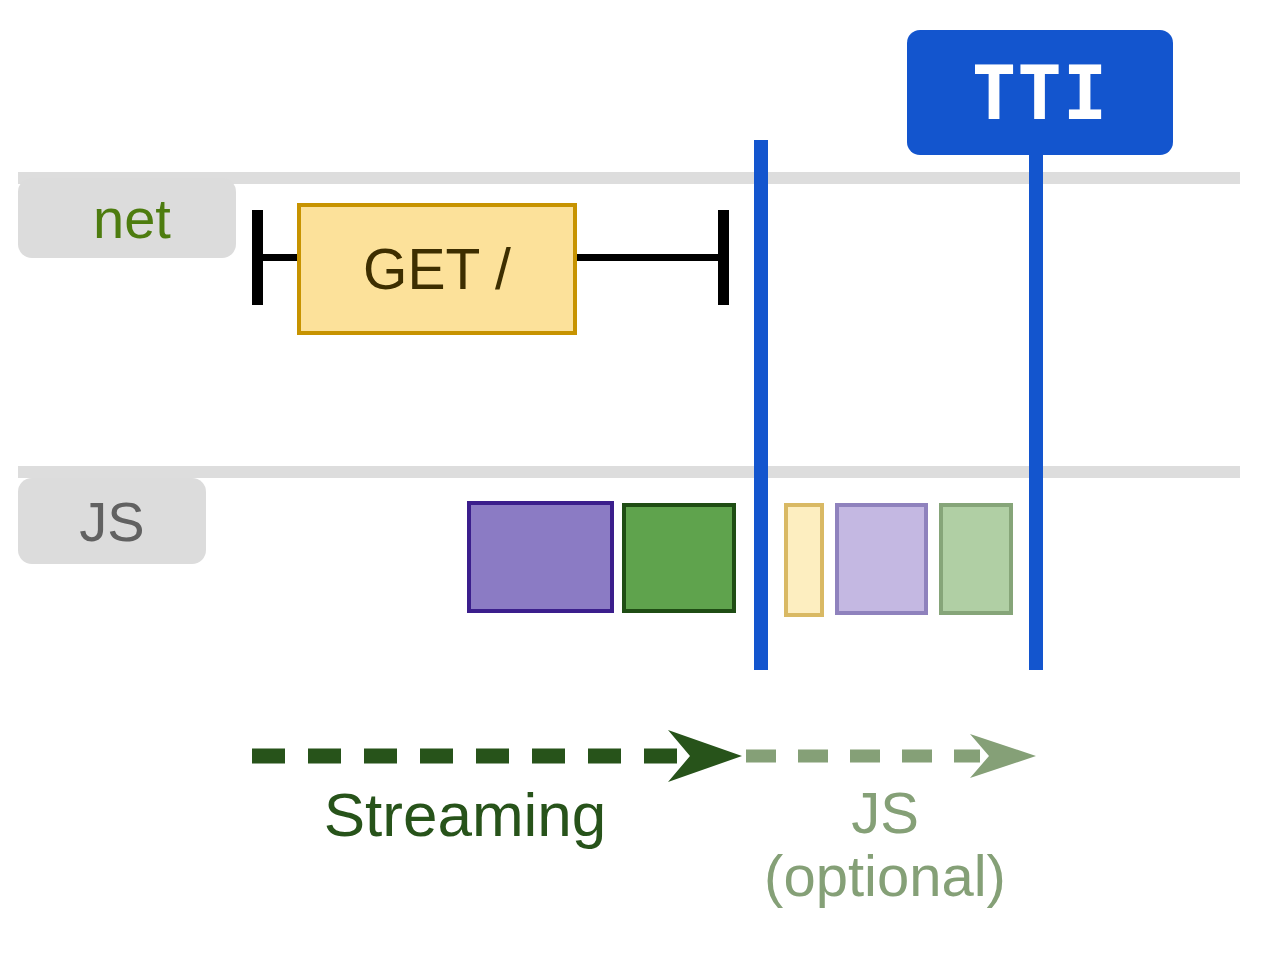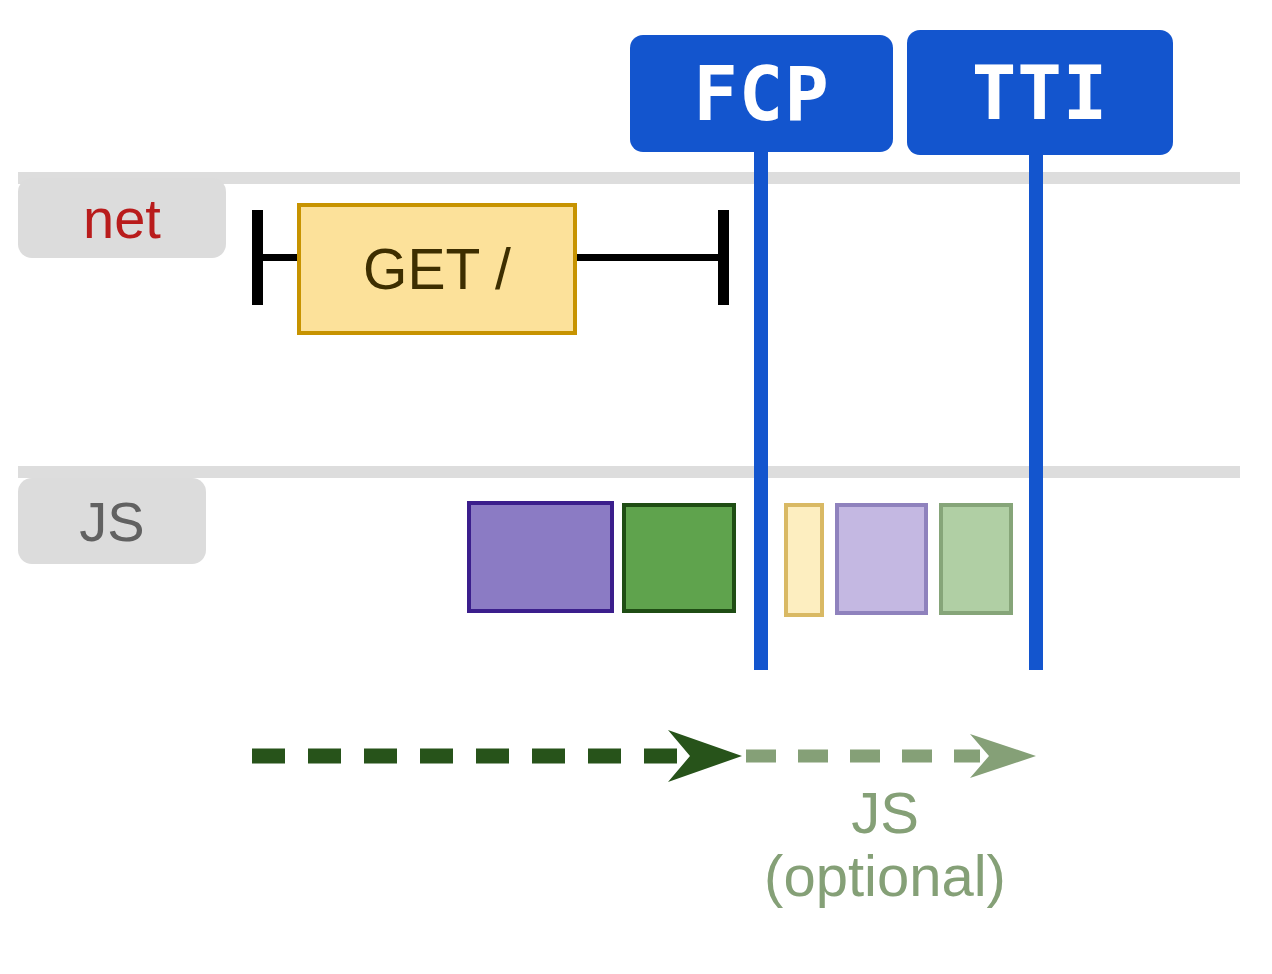--- a/index.html
+++ b/index.html
@@ -159,32 +159,32 @@
       <div class="js-block" style="left: 467px; top: 501px; width: 147px; height: 112px; background: rgb(139, 123, 196); border: 4px solid rgb(59, 30, 140);"></div>
       <div class="js-block" style="left: 622px; top: 503px; width: 114px; height: 110px; background: rgb(95, 163, 77); border: 4px solid rgb(31, 77, 20);"></div>
       <div class="js-block" style="left: 784px; top: 503px; width: 40px; height: 114px; background: rgb(253, 238, 192); border: 4px solid rgb(217, 185, 100);"></div>
       <div class="js-block" style="left: 835px; top: 503px; width: 93px; height: 112px; background: rgb(196, 184, 226); border: 4px solid rgb(143, 130, 189);"></div>
       <div class="js-block" style="left: 939px; top: 503px; width: 74px; height: 112px; background: rgb(176, 207, 164); border: 4px solid rgb(134, 165, 121);"></div>
     </div>
 
   <div class="marker-line" id="line-fcp" style="background: rgb(19, 85, 206);"></div>
   <div class="marker-line" id="line-tti" style="background: rgb(19, 85, 206);"></div>
 
-  <div class="marker-badge" id="badge-fcp" style="background: rgb(19, 85, 206); color: rgb(255, 255, 255);">FCP</div>
   <div class="marker-badge" id="badge-tti" style="background: rgb(19, 85, 206); color: rgb(255, 255, 255);">TTI</div>
 
-  <div class="track-chip" id="chip-net" style="background: rgb(220, 220, 220); color: #b91c1c;">net</div>
+  <div class="track-chip" id="chip-net" style="background: rgb(220, 220, 220); color: #4d7c0f; padding-left: 10px;">net</div>
   <div class="track-chip" id="chip-js" style="background: rgb(220, 220, 220); color: rgb(97, 97, 97);">JS</div>
 
   <svg class="phase-arrow" id="arrow-streaming" width="500" height="60" style="left:248px; top:726px;" viewBox="0 0 500 60">
     <line x1="4" y1="30" x2="432" y2="30" stroke="#27531a" stroke-width="15" stroke-dasharray="33 23"></line>
     <path d="M 420 4 L 494 30 L 420 56 L 442 30 Z" fill="#27531a"></path>
   </svg>
 
   <svg class="phase-arrow" id="arrow-jsoptional" width="300" height="60" style="left:742px; top:726px;" viewBox="0 0 300 60">
     <line x1="4" y1="30" x2="238" y2="30" stroke="#85a077" stroke-width="13" stroke-dasharray="30 22"></line>
     <path d="M 228 8 L 294 30 L 228 52 L 247 30 Z" fill="#85a077"></path>
   </svg>
 
+  <div class="phase-label" id="label-streaming" style="color: rgb(39, 83, 26);">Streaming</div>
   <div class="phase-label" id="label-jsoptional" style="color: rgb(133, 160, 119);">JS
 (optional)</div>
 
 </div>
 
 </body></html>

